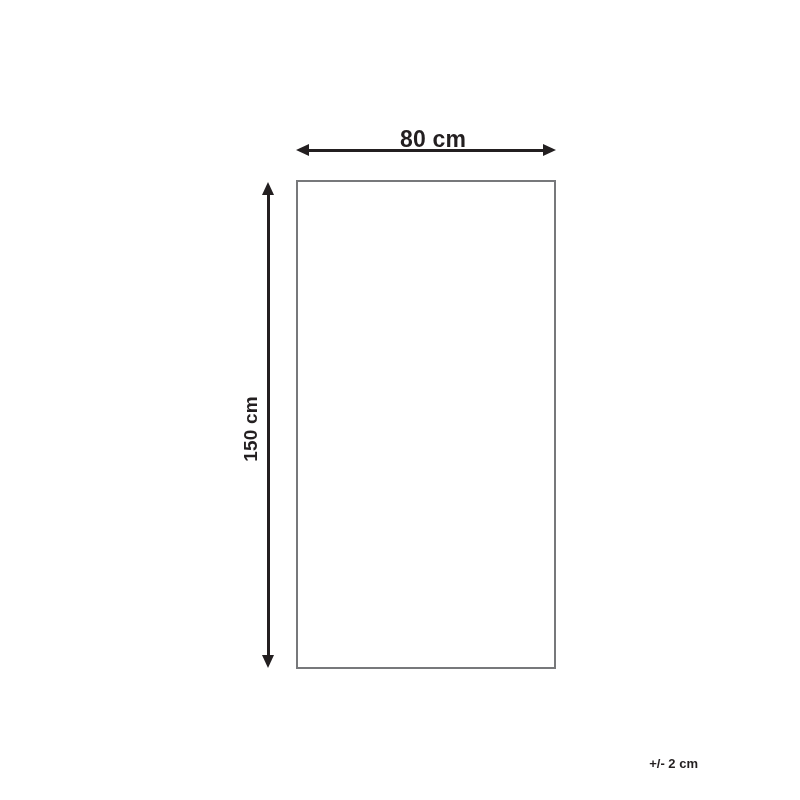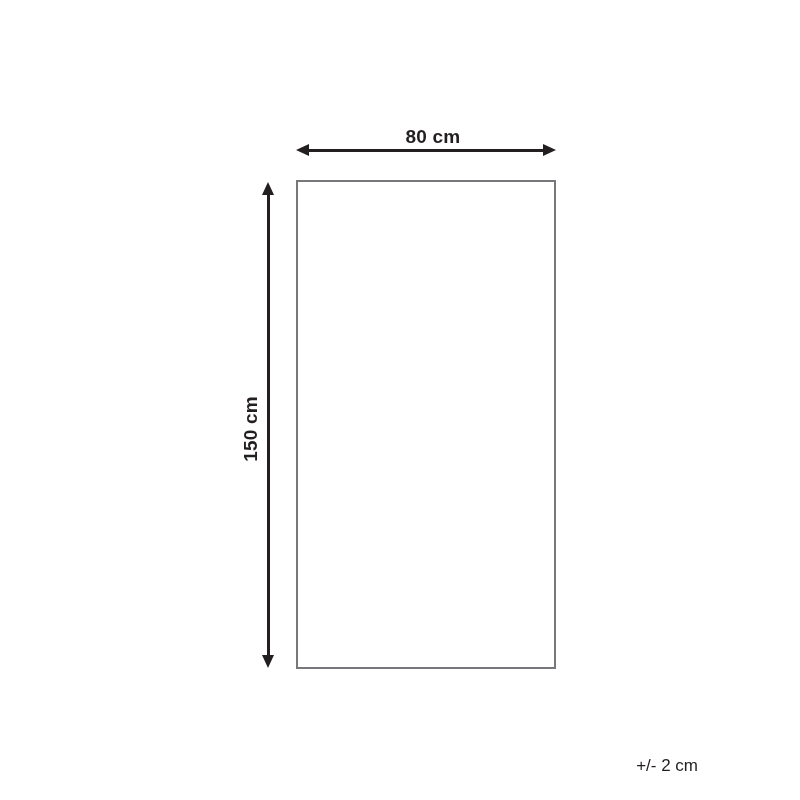--- a/index.html
+++ b/index.html
@@ -85,21 +85,21 @@
   .v-arrow .head-top { top: 0; border-bottom: 13px solid var(--arrow-color); }
   .v-arrow .head-bottom { bottom: 0; border-top: 13px solid var(--arrow-color); }
 
   
   .h-label {
     position: absolute;
     left: 373px;
     top: 126px;
     width: 120px;
     text-align: center;
-    font-size: 19px;
+    font-size: 23px;
     font-weight: bold;
     color: var(--arrow-color);
     letter-spacing: 0.2px;
   }
   .v-label {
     position: absolute;
     left: 201px;
     top: 418px;
     width: 100px;
     height: 22px;
@@ -109,22 +109,22 @@
     font-weight: bold;
     color: var(--arrow-color);
     letter-spacing: 0.2px;
     transform: rotate(-90deg);
     transform-origin: 50% 50%;
   }
   .tolerance {
     position: absolute;
     right: 102px;
     top: 756px;
-    font-size: 17px;
-    font-weight: normal;
+    font-size: 13px;
+    font-weight: bold;
     color: var(--arrow-color);
   }
 </style>
 </head>
 <body>
 
 <div class="canvas">
 
   <div class="rect"></div>
 

